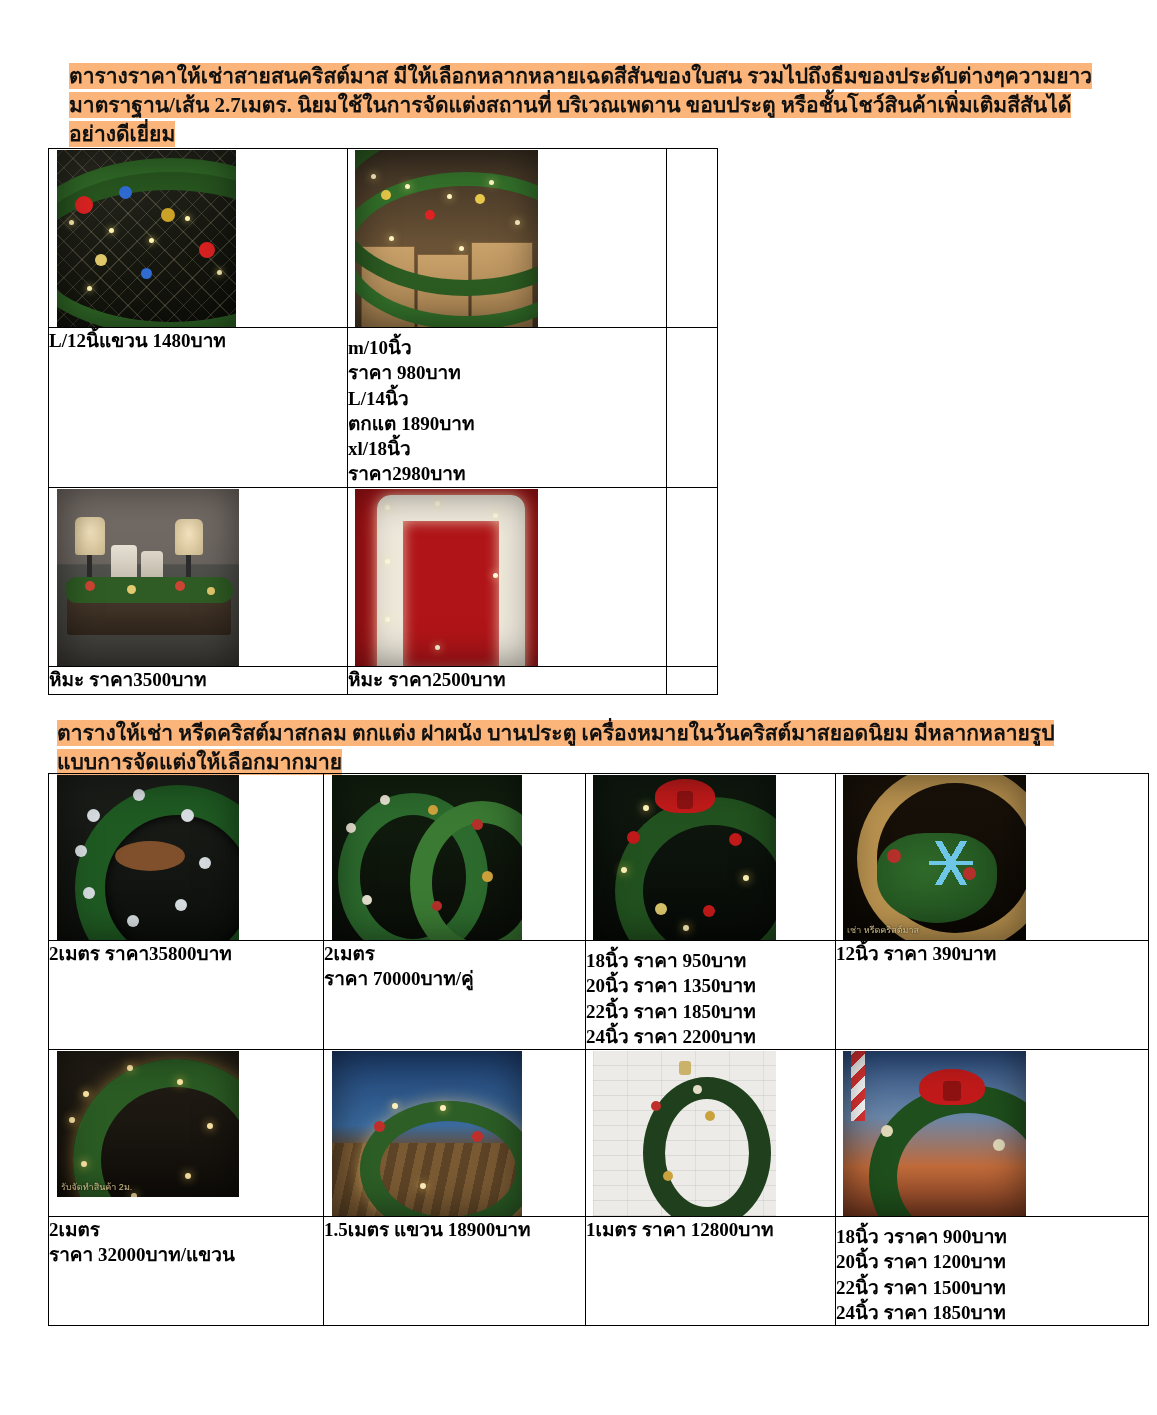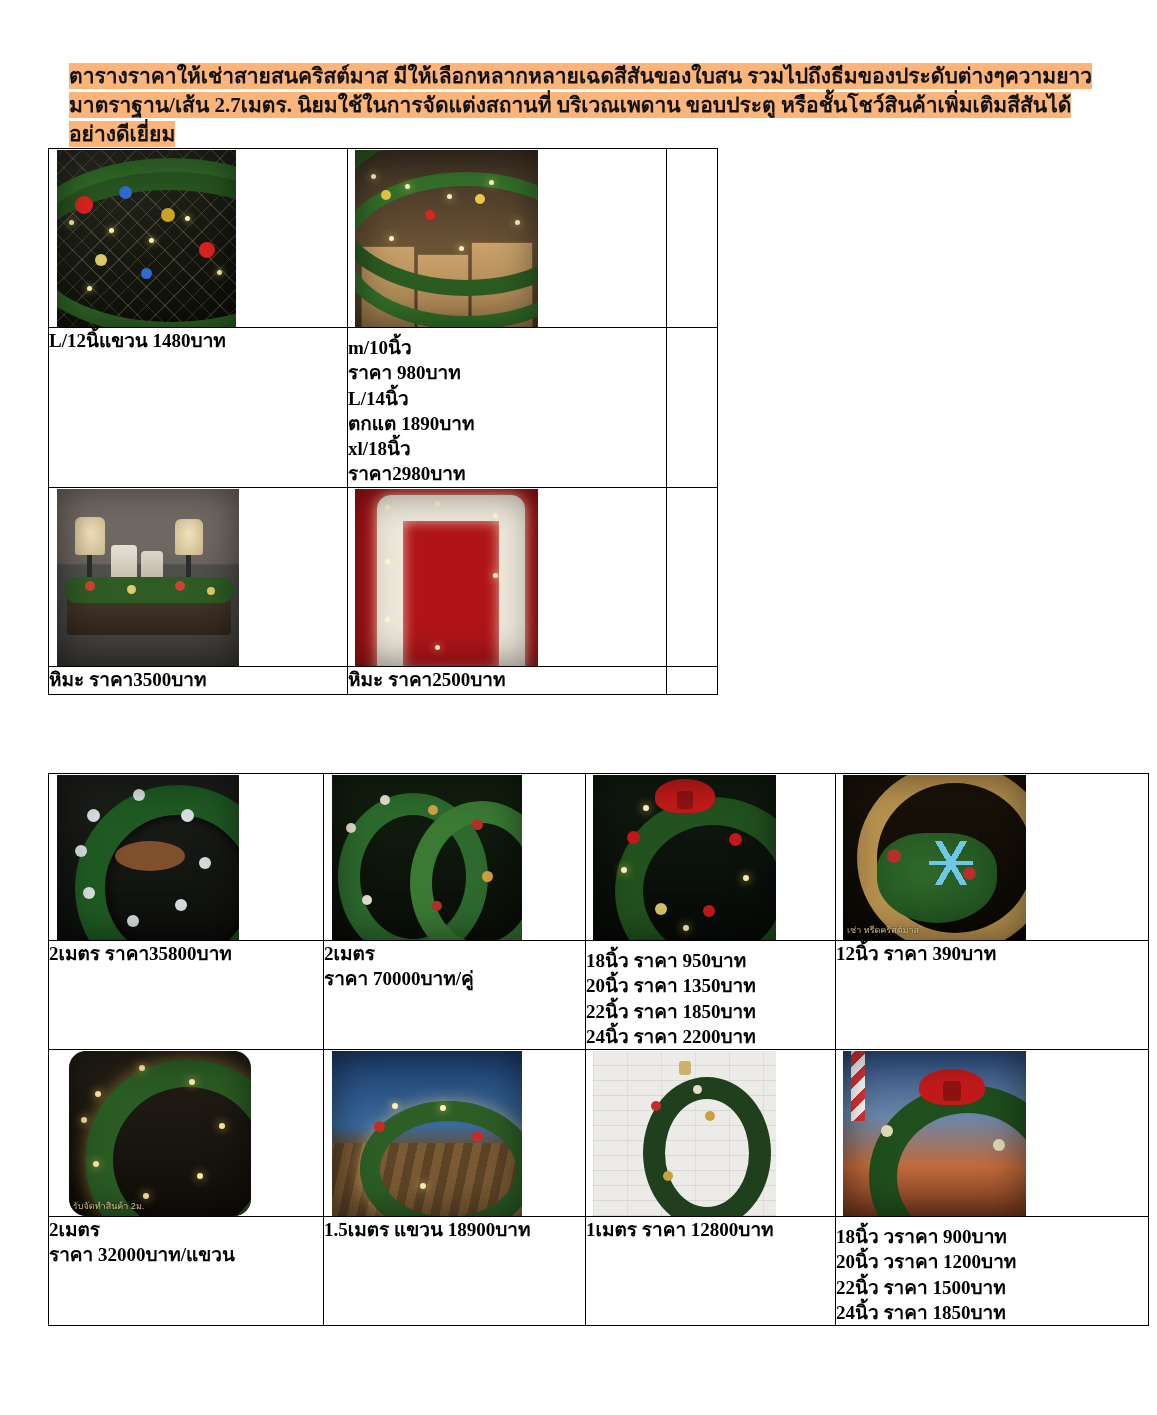--- a/index.html
+++ b/index.html
@@ -260,20 +260,23 @@
           </td>
           <td class="textcell">
             <div>หิมะ ราคา2500บาท</div>
           </td>
           <td class="blank"></td>
         </tr>
       </tbody>
     </table>
   </div>
 
+  <div class="section heading" style="left:57px; top:719px; width:1010px;">
+    <span class="hl">ตารางให้เช่า หรีดคริสต์มาสกลม ตกแต่ง ฝาผนัง บานประตู เครื่องหมายในวันคริสต์มาสยอดนิยม มีหลากหลายรูปแบบการจัดแต่งให้เลือกมากมาย</span>
+  </div>
 
   <div class="section" style="left:48px; top:773px;">
     <table class="grid">
       <colgroup>
         <col style="width:275px">
         <col style="width:262px">
         <col style="width:250px">
         <col style="width:313px">
       </colgroup>
       <tbody>
@@ -357,21 +360,21 @@
             <div>22นิ้ว ราคา 1850บาท</div>
             <div>24นิ้ว ราคา 2200บาท</div>
           </td>
           <td class="textcell">
             <div>12นิ้ว ราคา 390บาท</div>
           </td>
         </tr>
 
         <tr>
           <td>
-            <div class="photo" style="width:182px;height:165px;margin:1px 0 0 20px;background:linear-gradient(180deg,#241f17,#100d09);border-radius:17px;">
+            <div class="photo" style="width:182px;height:146px;margin:1px 0 0 8px;background:linear-gradient(180deg,#241f17,#100d09);">
               <div class="wreath" style="left:16px;top:8px;width:150px;height:146px;border:28px solid #2b5c24;box-shadow:0 0 18px rgba(255,200,90,.45);"></div>
               <div class="lights">
                 <div class="dot" style="left:26px;top:40px;width:6px;height:6px;background:#ffe9a6;box-shadow:0 0 10px #ffcf5e;"></div>
                 <div class="dot" style="left:70px;top:14px;width:6px;height:6px;background:#ffe9a6;box-shadow:0 0 10px #ffcf5e;"></div>
                 <div class="dot" style="left:120px;top:28px;width:6px;height:6px;background:#ffe9a6;box-shadow:0 0 10px #ffcf5e;"></div>
                 <div class="dot" style="left:150px;top:72px;width:6px;height:6px;background:#ffe9a6;box-shadow:0 0 10px #ffcf5e;"></div>
                 <div class="dot" style="left:128px;top:122px;width:6px;height:6px;background:#ffe9a6;box-shadow:0 0 10px #ffcf5e;"></div>
                 <div class="dot" style="left:74px;top:142px;width:6px;height:6px;background:#ffe9a6;box-shadow:0 0 10px #ffcf5e;"></div>
                 <div class="dot" style="left:24px;top:110px;width:6px;height:6px;background:#ffe9a6;box-shadow:0 0 10px #ffcf5e;"></div>
                 <div class="dot" style="left:12px;top:66px;width:6px;height:6px;background:#ffe9a6;box-shadow:0 0 10px #ffcf5e;"></div>
@@ -426,21 +429,21 @@
             <div>ราคา 32000บาท/แขวน</div>
           </td>
           <td class="textcell">
             <div>1.5เมตร แขวน 18900บาท</div>
           </td>
           <td class="textcell">
             <div>1เมตร ราคา 12800บาท</div>
           </td>
           <td class="textcell top">
             <div>18นิ้ว วราคา 900บาท</div>
-            <div>20นิ้ว วราคา 1200บาท</div>
+            <div>20นิ้ว ราคา 1200บาท</div>
             <div>22นิ้ว ราคา 1500บาท</div>
             <div>24นิ้ว ราคา 1850บาท</div>
           </td>
         </tr>
       </tbody>
     </table>
   </div>
 
 </div>
 

